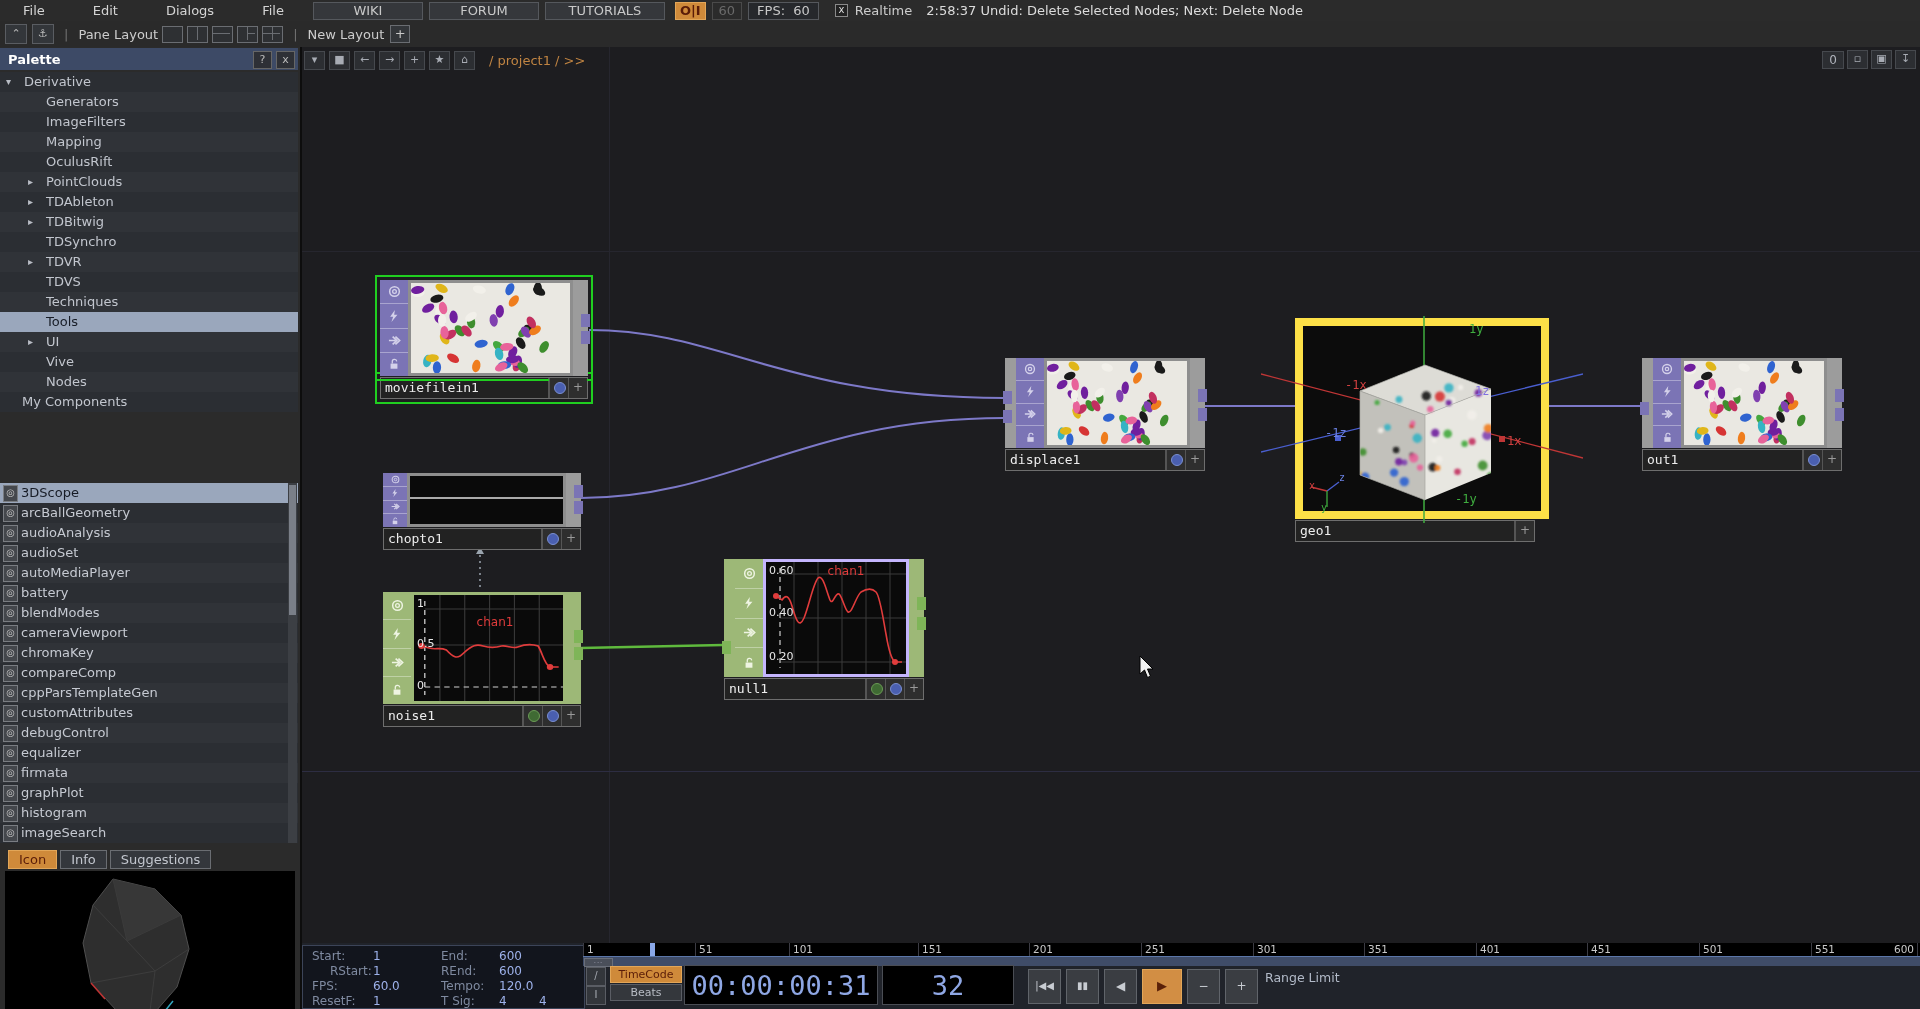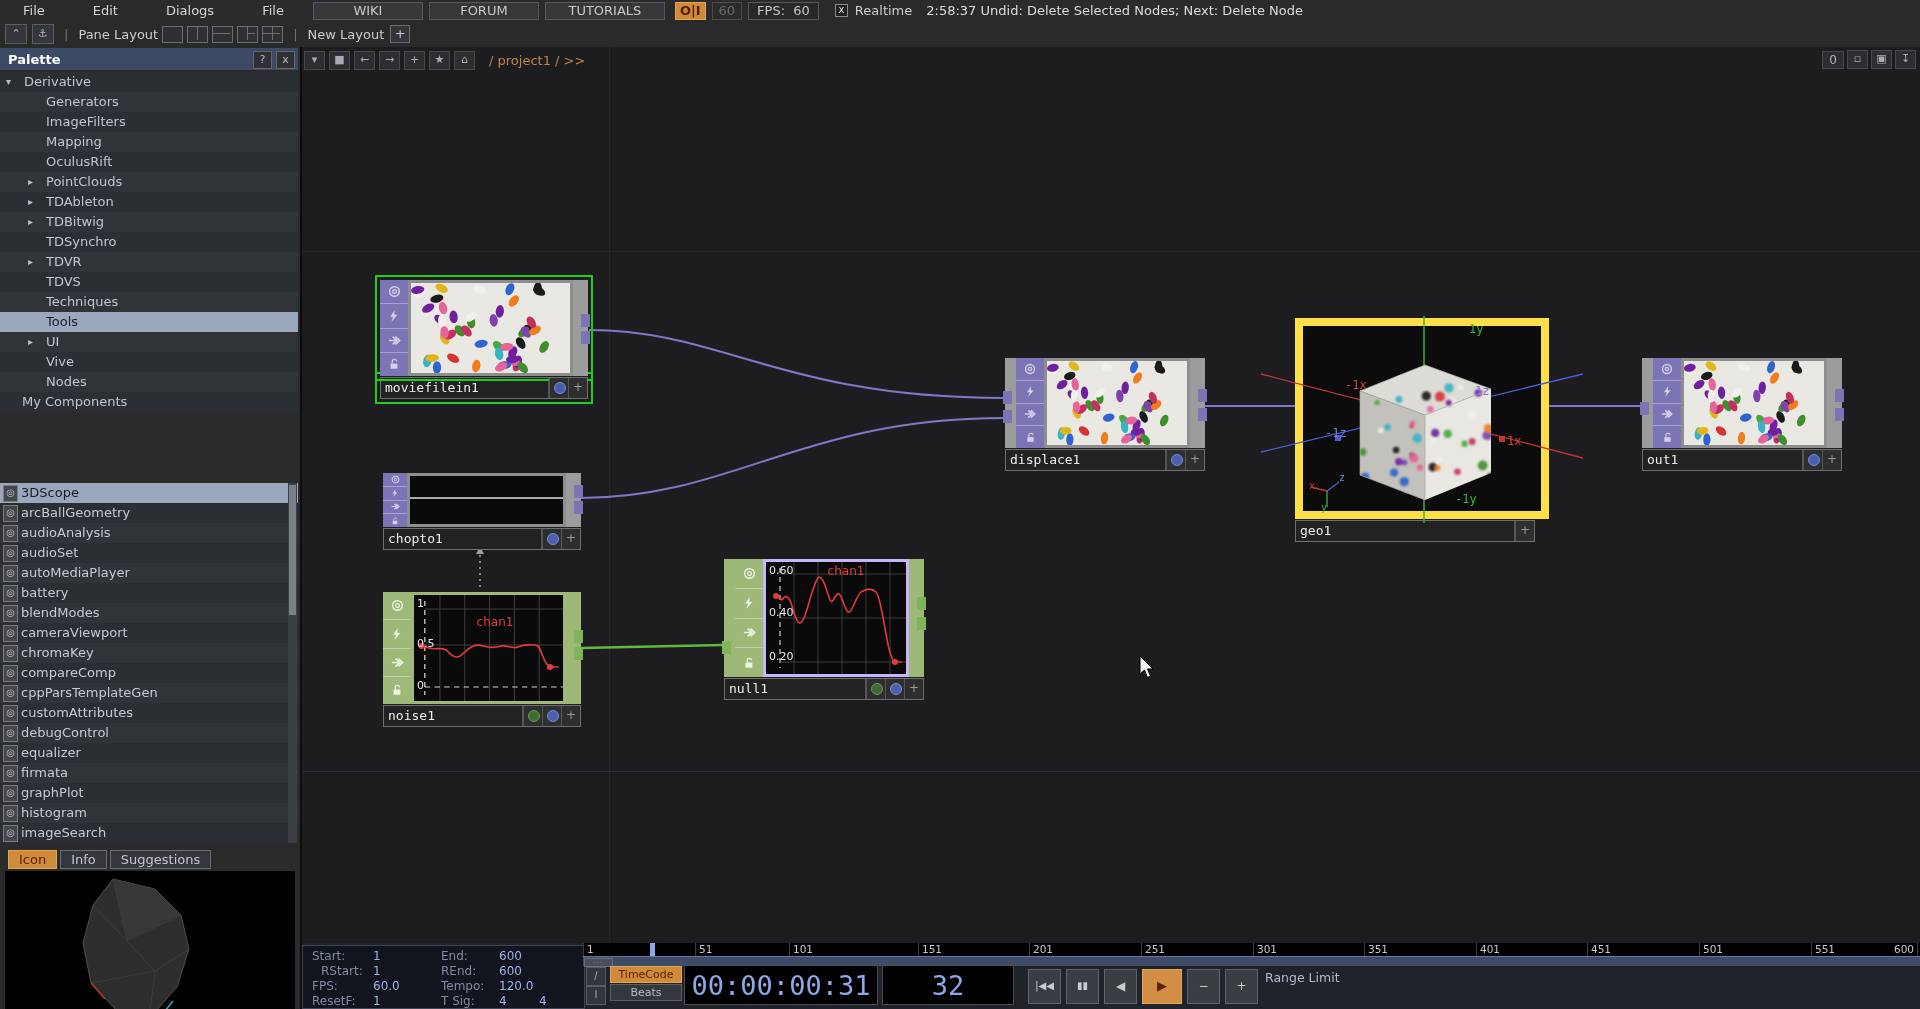--- a/index.html
+++ b/index.html
@@ -933,21 +933,21 @@
       <path d="M1,1 L1,19 L5.5,15 L8.5,22.5 L11.5,21.2 L8.5,14 L14,14 Z" fill="#f0f0f0" stroke="#000" stroke-width="1"></path>
     </svg>
   </div>
 
   <div class="abs timeline">
     <div class="tinfo">
       <span class="trowf" style="left:9px;top:3px">Start:</span>
         <span class="trowf tval" style="left:70px;top:3px">1</span>
       <span class="trowf" style="left:138px;top:3px">End:</span>
         <span class="trowf tval" style="left:196px;top:3px">600</span>
-      <span class="trowf" style="left:18px;top:18px">RStart:</span>
+      <span class="trowf" style="left:27px;top:18px">RStart:</span>
         <span class="trowf tval" style="left:70px;top:18px">1</span>
       <span class="trowf" style="left:138px;top:18px">REnd:</span>
         <span class="trowf tval" style="left:196px;top:18px">600</span>
       <span class="trowf" style="left:9px;top:33px">FPS:</span>
         <span class="trowf tval" style="left:70px;top:33px">60.0</span>
       <span class="trowf" style="left:138px;top:33px">Tempo:</span>
         <span class="trowf tval" style="left:196px;top:33px">120.0</span>
       <span class="trowf" style="left:9px;top:48px">ResetF:</span>
         <span class="trowf tval" style="left:70px;top:48px">1</span>
       <span class="trowf" style="left:138px;top:48px">T Sig:</span>

